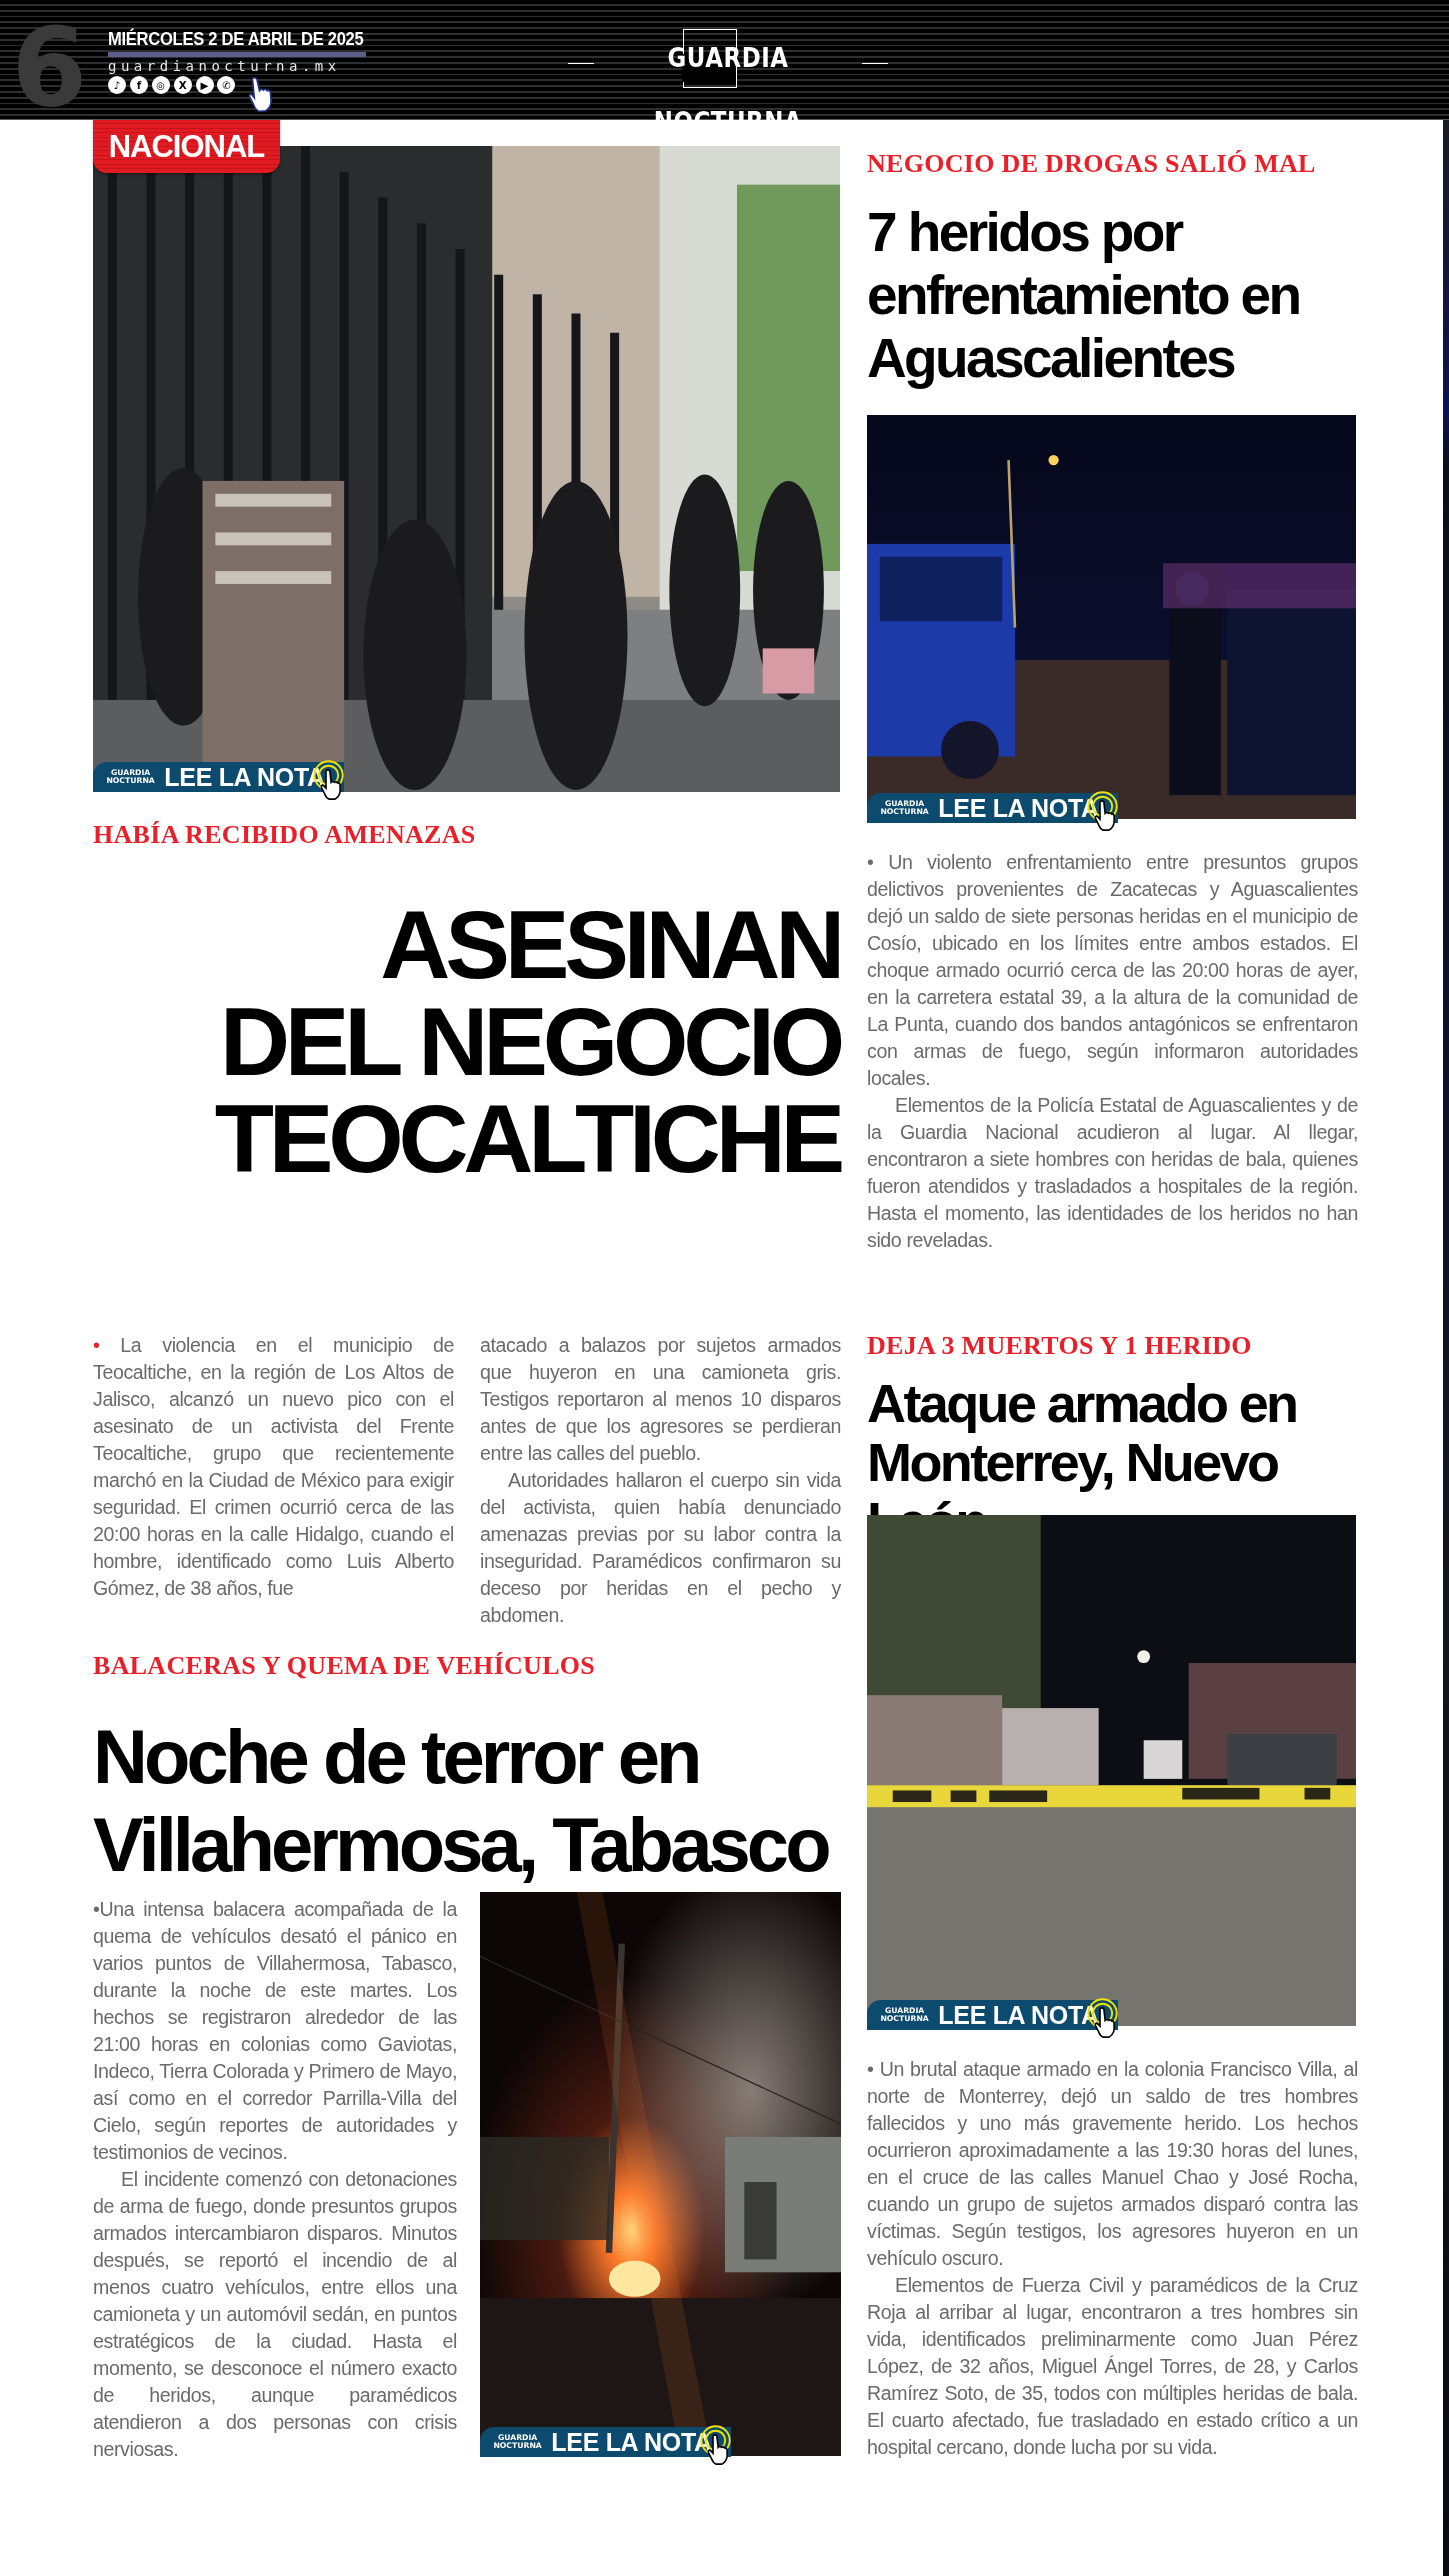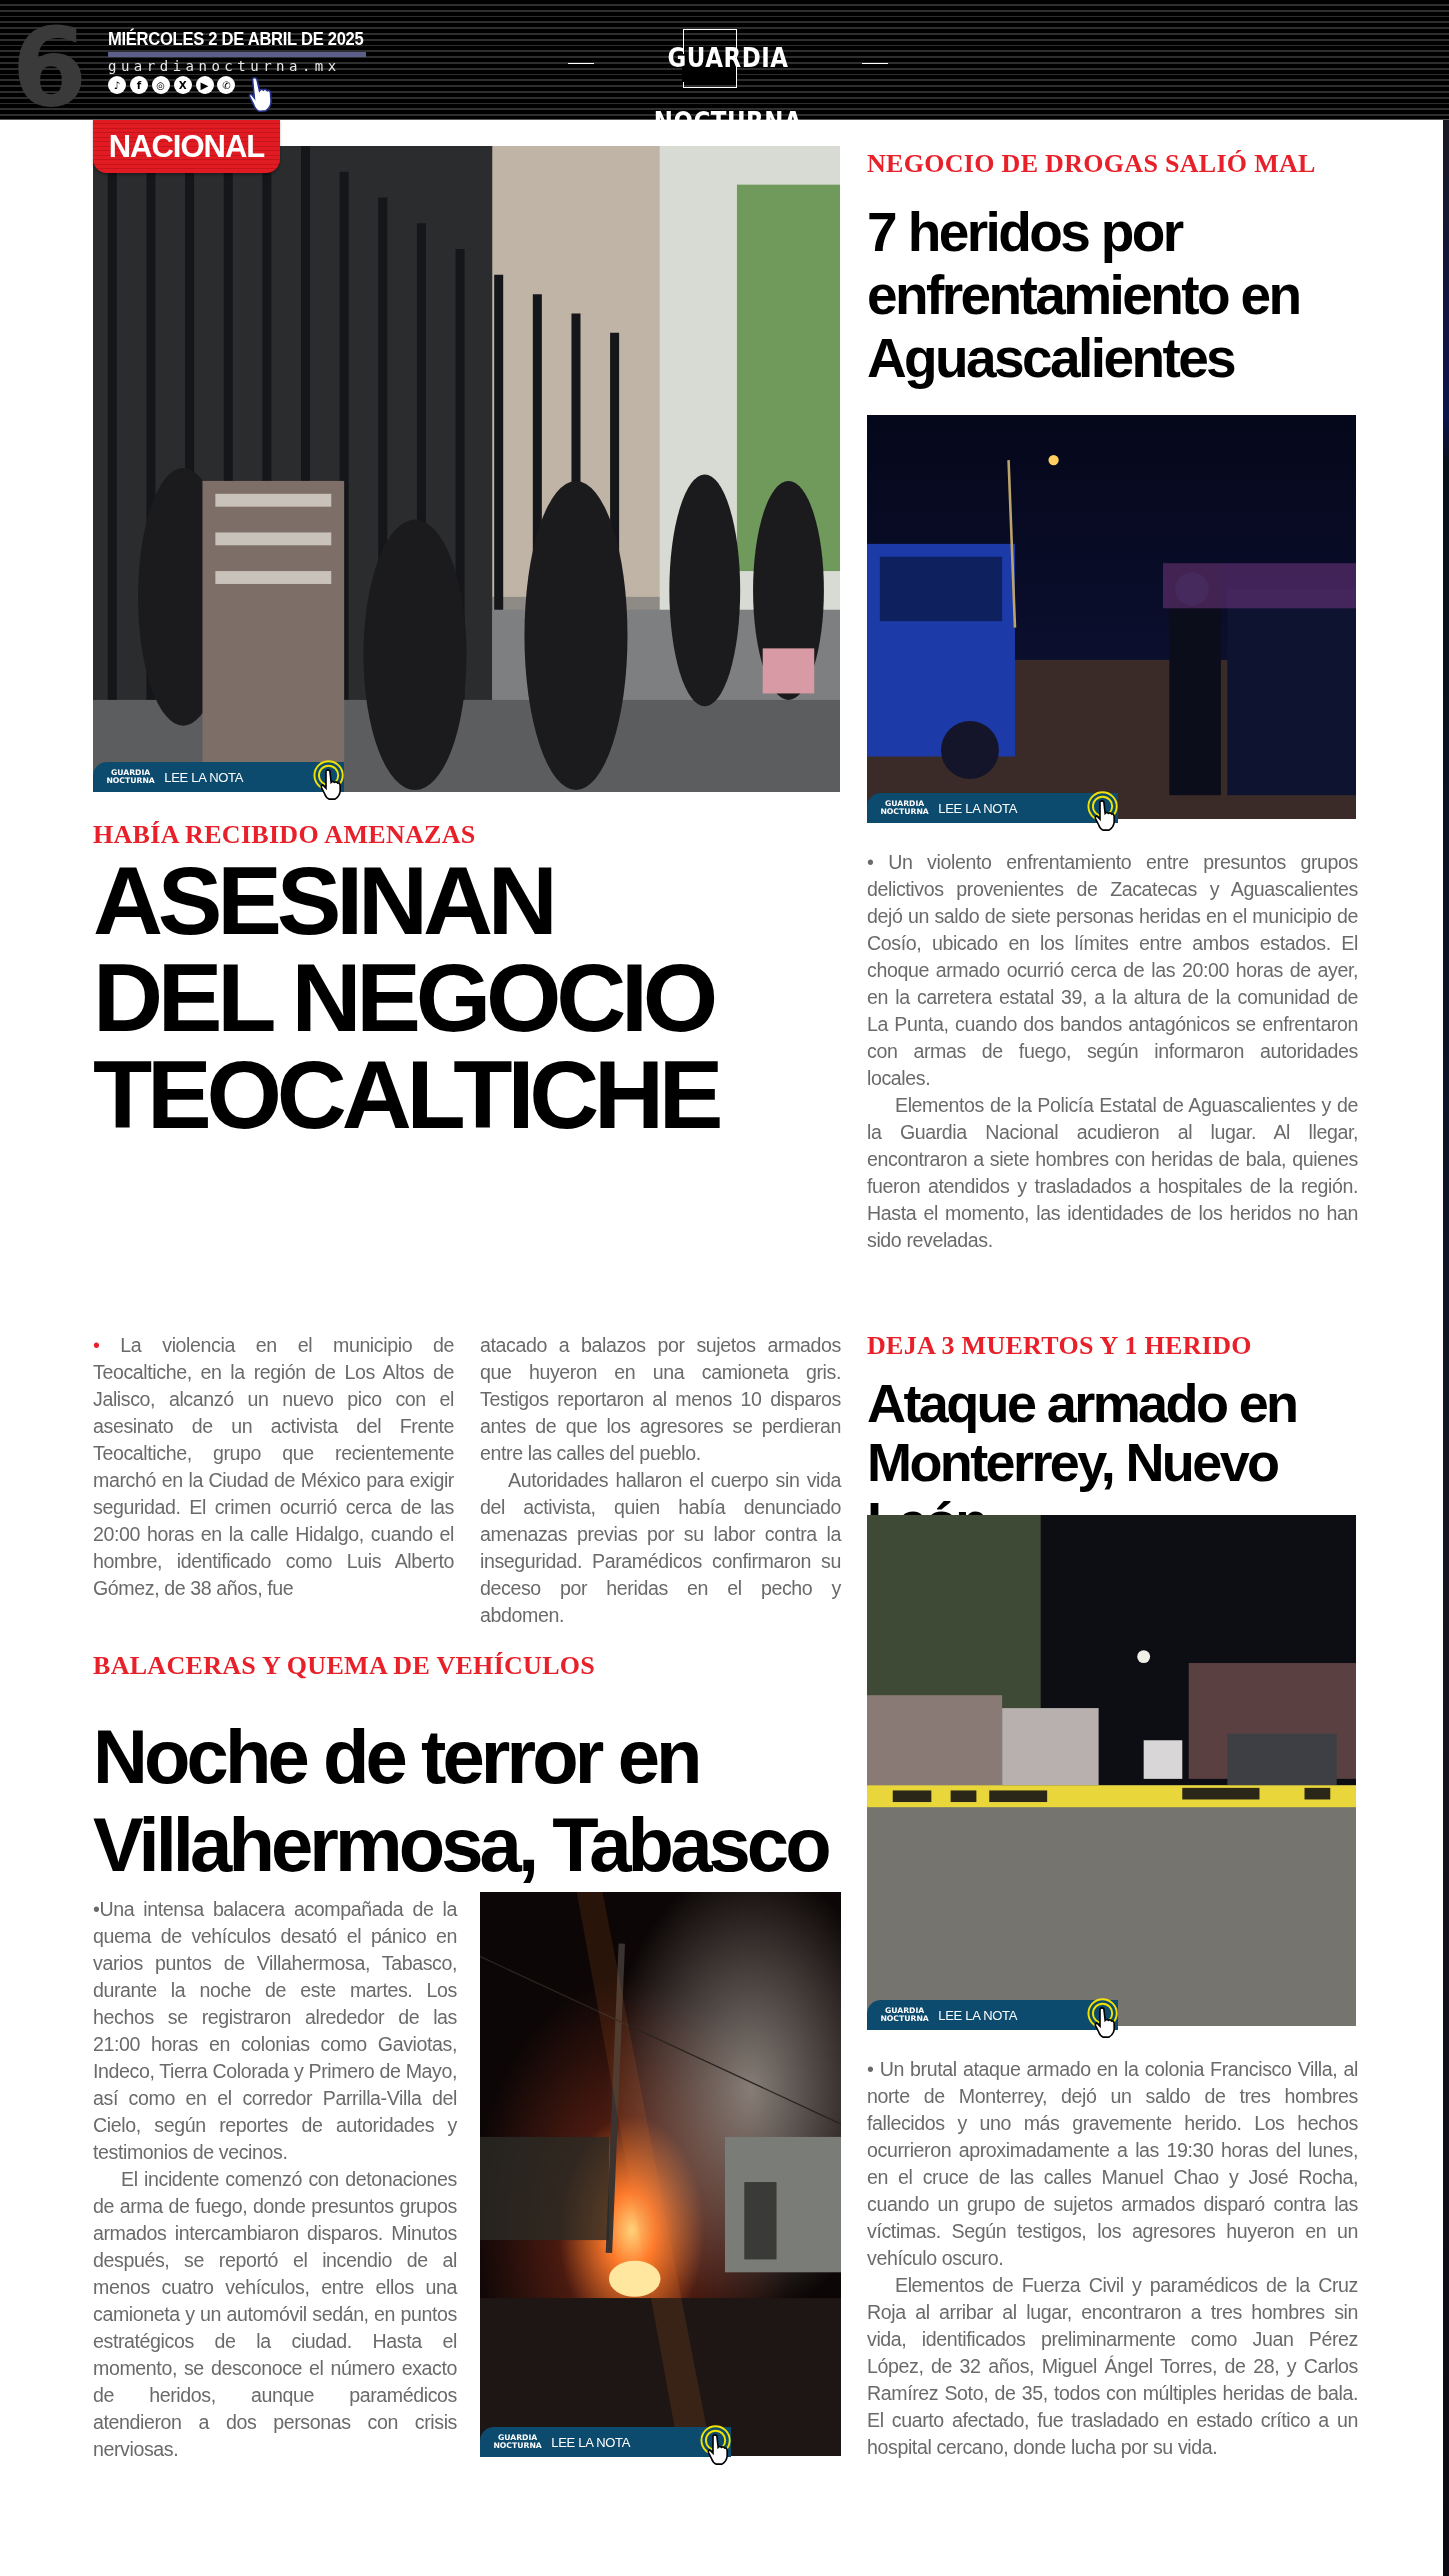--- a/index.html
+++ b/index.html
@@ -82,40 +82,40 @@
   .read-btn {
     position: absolute; height: 30px; width: 251px;
     background: #0c4a6e; border-radius: 14px 0 0 0; display: flex; align-items: center;
     cursor: pointer;
   }
   .read-btn .brand {
     font-family: "DejaVu Sans", sans-serif; font-weight: bold; font-size: 7.7px; line-height: 7.7px;
     color: #fff; margin-left: 11.6px; width: 52px; text-align: center;
   }
   .read-btn .label {
-    font-family: "Liberation Sans", sans-serif; font-weight: normal; font-size: 13px; color: #fff;
+    font-family: "Liberation Sans", sans-serif; font-weight: bold; font-size: 25px; color: #fff;
     margin-left: 7.7px; letter-spacing: -0.3px;
   }
   .read-btn .tap {
     position: absolute; right: -6.4px; top: -3.9px; width: 39px; height: 45px;
   }
 
   
   .section-tag {
     position: absolute; left: 93px; top: 120px; width: 187px; height: 53px;
     background-color: #e21b23;
     background-image: repeating-linear-gradient(to bottom, #e21b23 0px, #e21b23 3.2px, #c4151c 3.2px, #c4151c 4.5px);
     border-radius: 0 0 14px 14px;
     display: flex; align-items: center; justify-content: center;
     font-family: "Liberation Sans", sans-serif; font-weight: bold; font-size: 31px; color: #fff;
     letter-spacing: -1px; box-shadow: 0 1.9px 2.6px rgba(0,0,0,0.3); z-index: 3;
   }
 
   .main-headline {
-    position: absolute; left: 93px; top: 852px; width: 747px; text-align: left;
+    position: absolute; left: 93px; top: 896px; width: 747px; text-align: right;
     font-family: "Liberation Sans", sans-serif; font-weight: bold; color: #000;
     font-size: 97px; line-height: 97px; letter-spacing: -5.2px;
   }
 </style>
 </head>
 <body>
 
 <div class="masthead">
   <div class="page-number">6</div>
   <div class="date-line">MIÉRCOLES 2 DE ABRIL DE 2025</div>

